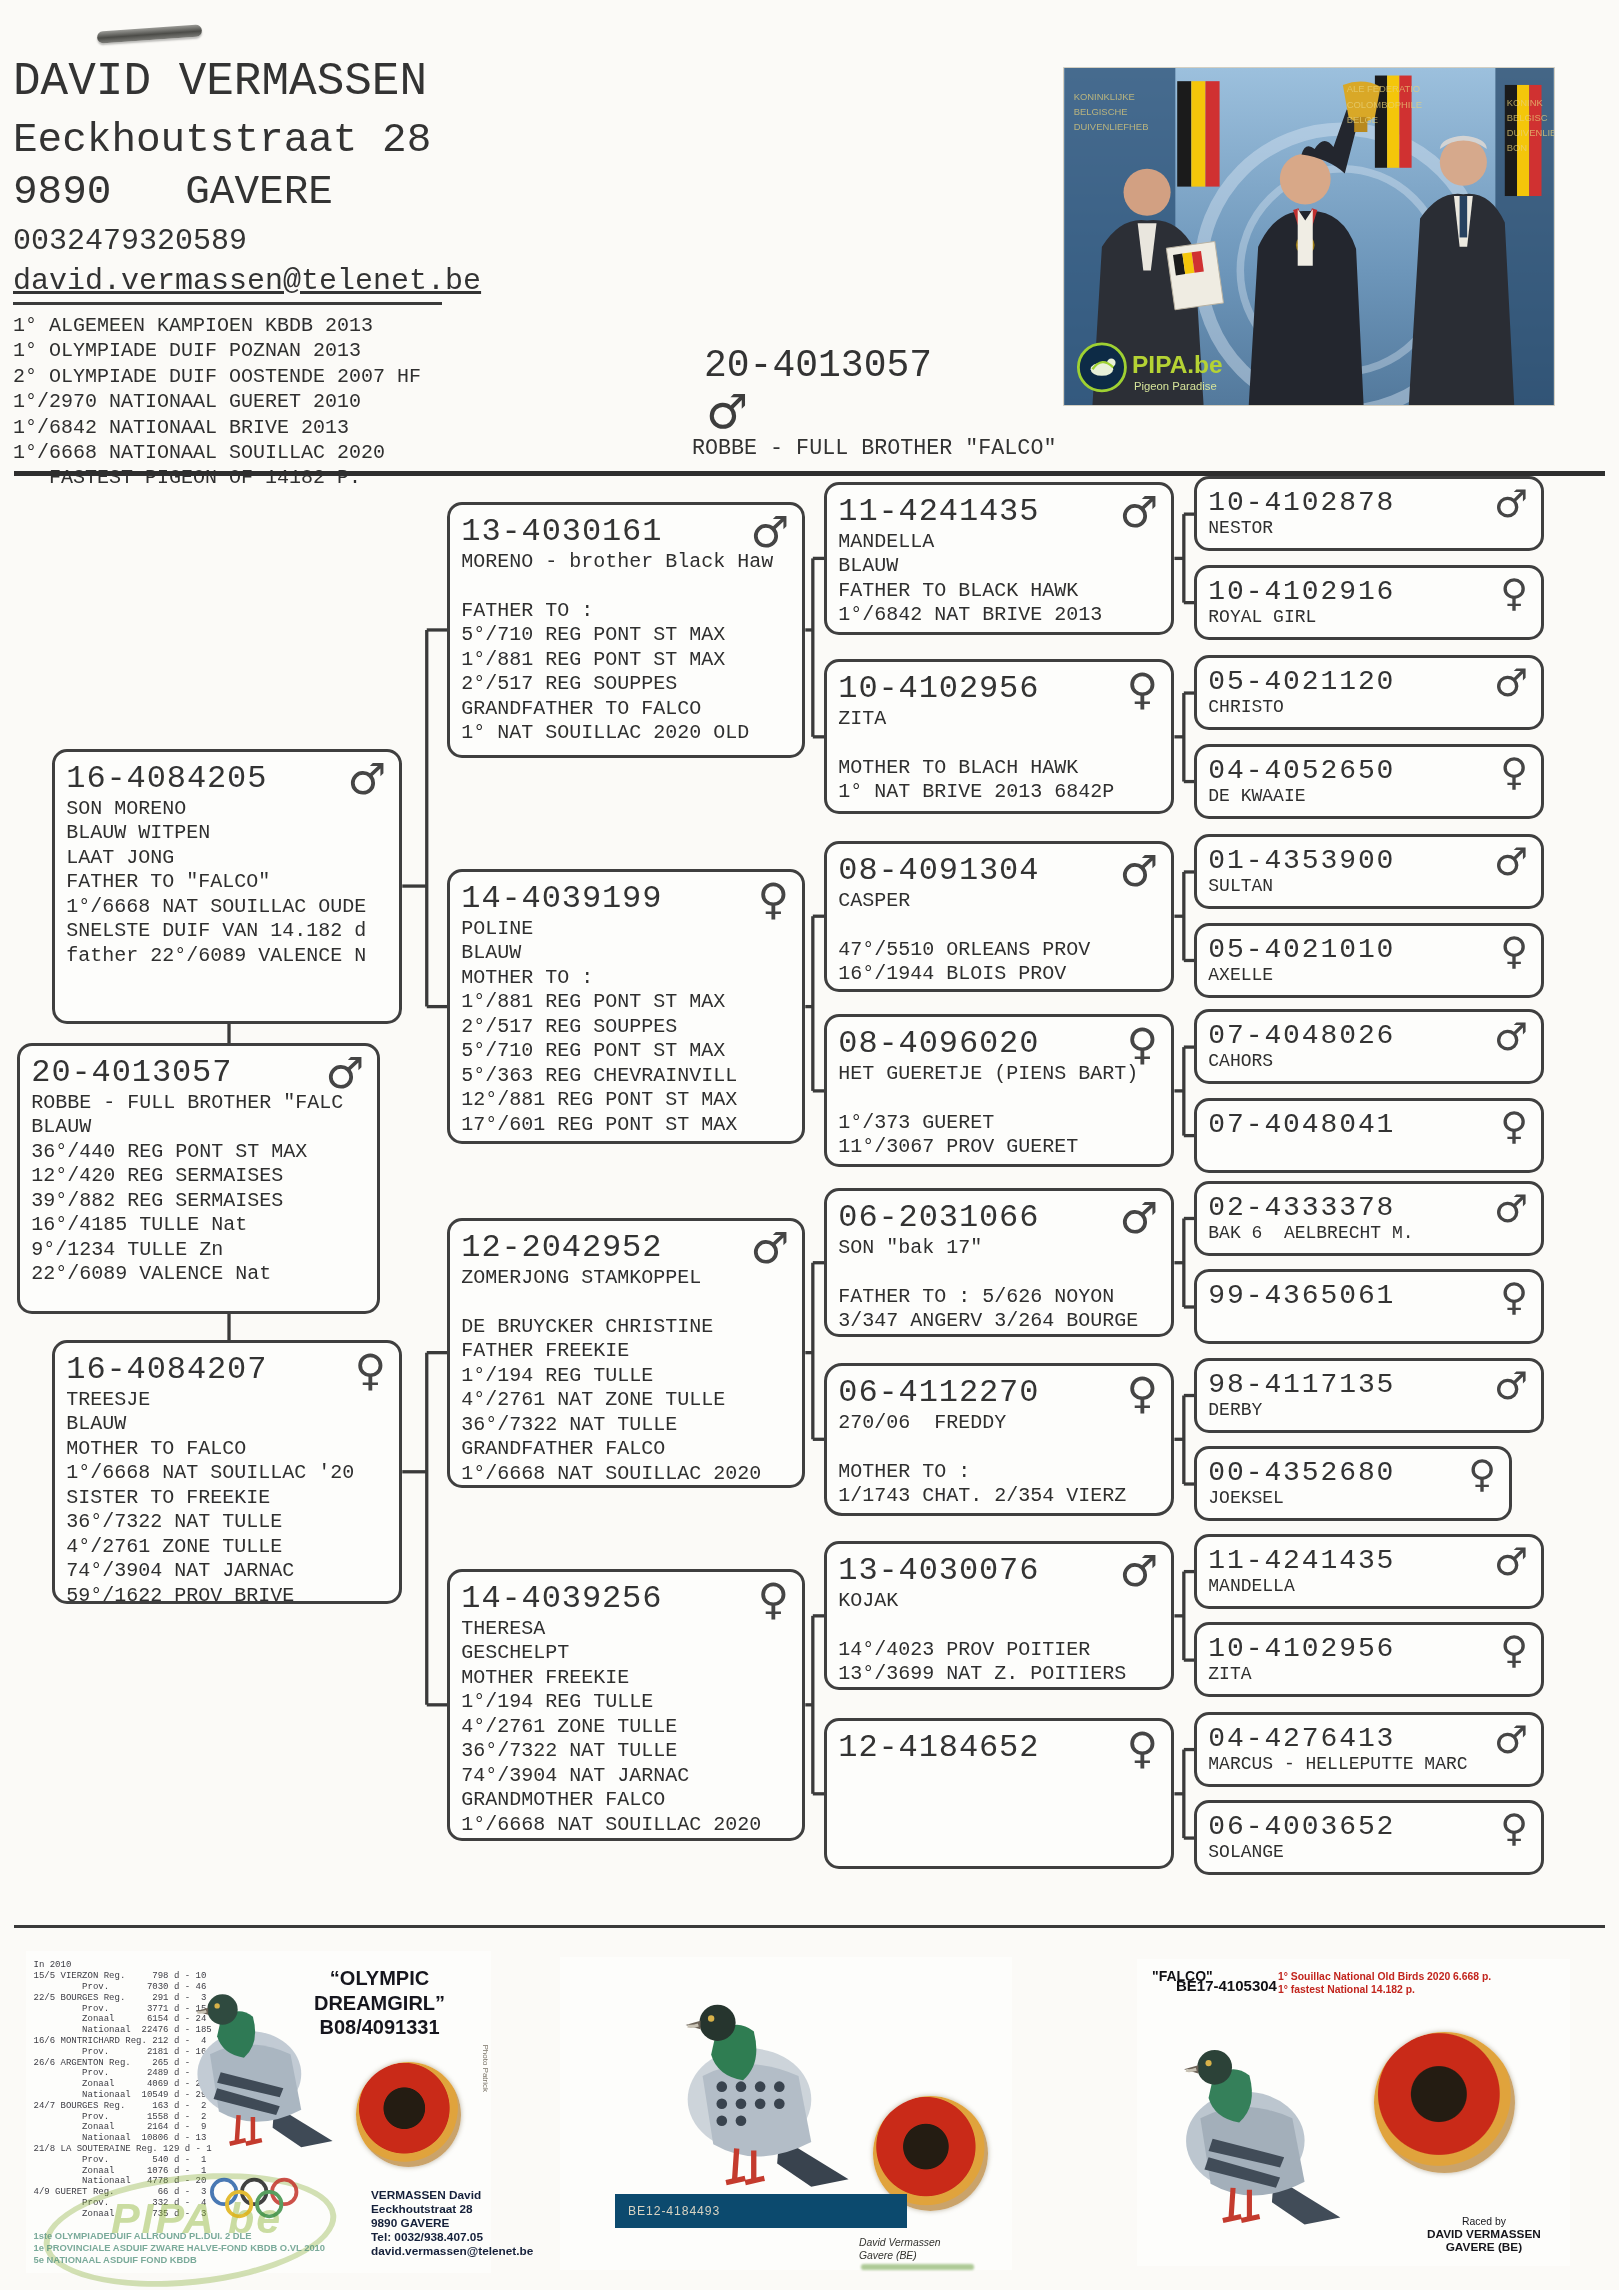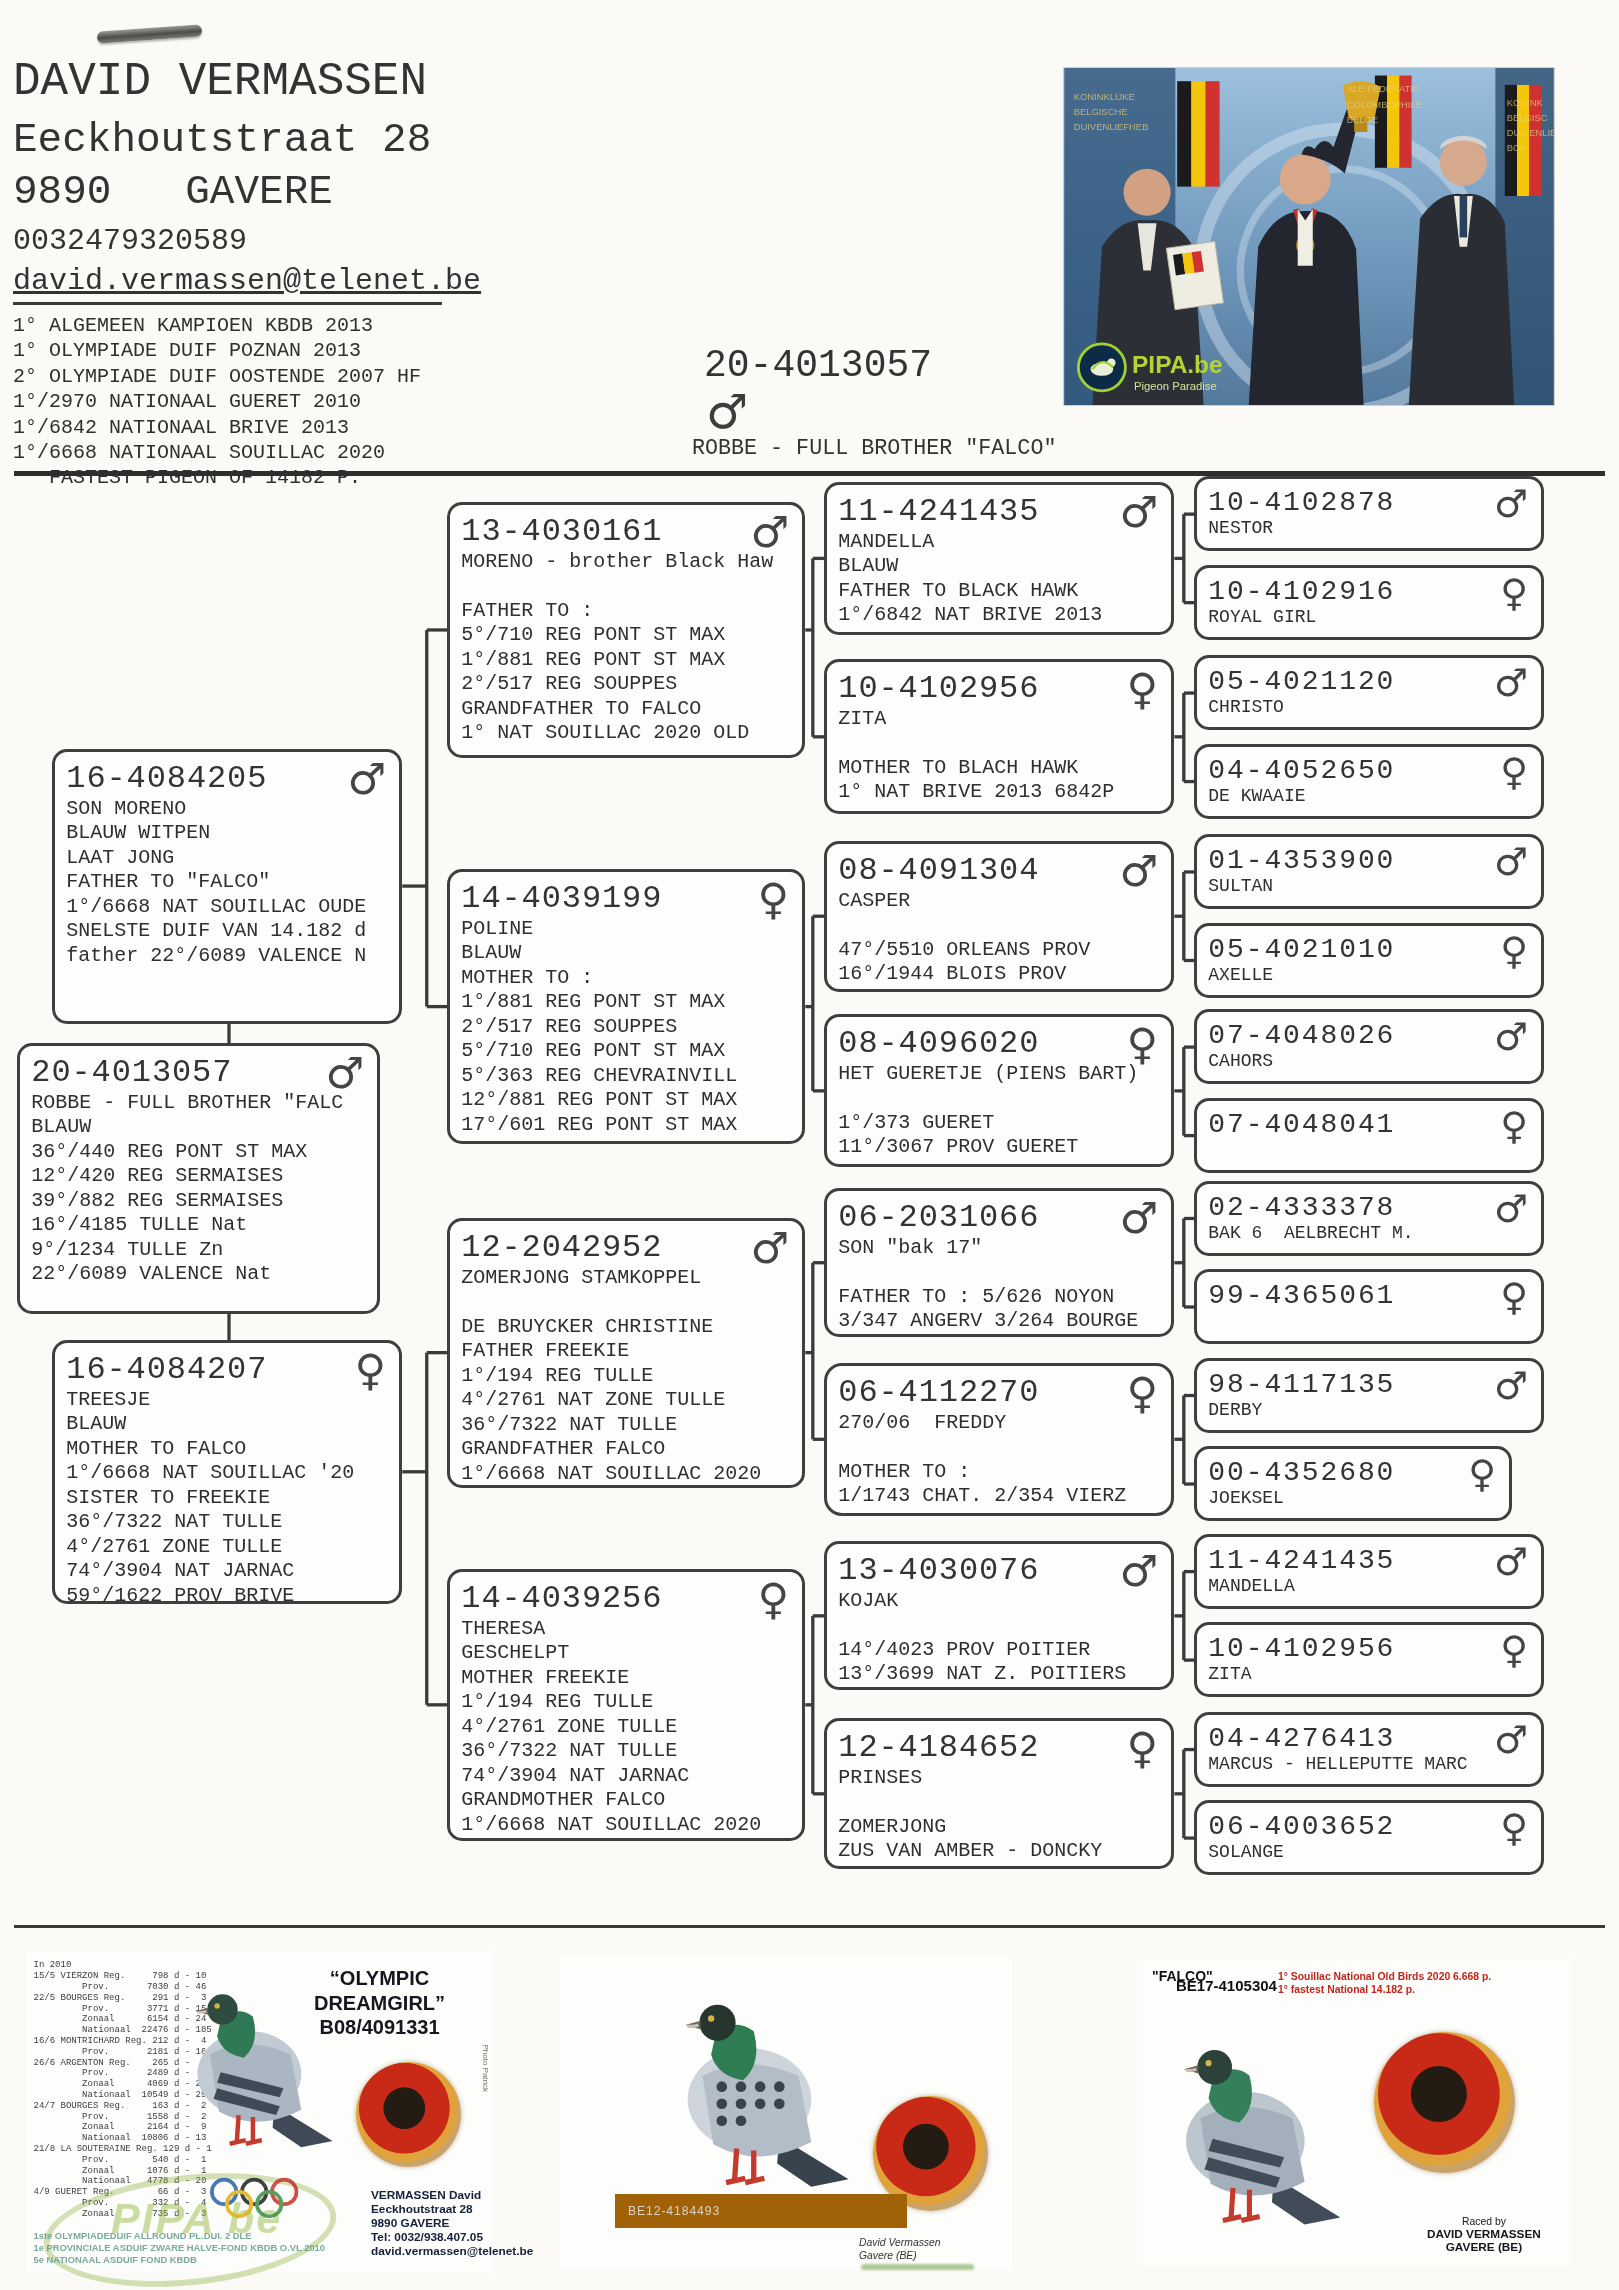--- a/index.html
+++ b/index.html
@@ -59,21 +59,21 @@
   #contact1{position:absolute;left:313px;top:237px;font-size:11.8px;line-height:14px;font-weight:bold;color:#15203a;margin-left:32px;}
   #footer1{position:absolute;left:7.5px;top:279px;font-size:9.4px;line-height:12.2px;font-weight:bold;
            color:#4f8f7a;opacity:.75;white-space:pre;}
   .photo-credit{position:absolute;right:1.9px;top:141px;font-size:8px;color:#7b7468;
                 transform:rotate(90deg);transform-origin:right top;}
   .wm-ellipse{position:absolute;left:17px;top:224px;width:282px;height:98px;border:6.6px solid rgba(130,170,45,.35);
               border-radius:50%;transform:rotate(-6deg);}
   .wm-text{position:absolute;left:85px;top:243px;font-size:43px;font-weight:bold;font-style:italic;
            color:rgba(140,180,50,.45);letter-spacing:1.9px;}
   #rings{position:absolute;left:179px;top:224px;}
-  .band{position:absolute;left:55px;top:237px;width:292px;height:34px;background:#a16207;
+  .band{position:absolute;left:55px;top:237px;width:292px;height:34px;background:#0c4a6e;
         color:#d8d3c2;font-size:12.2px;line-height:34px;padding-left:13px;box-sizing:border-box;letter-spacing:0.9px;}
   #caption2{position:absolute;left:299px;top:279px;font-size:10.4px;line-height:13px;color:#33332f;font-style:italic;}
   .green-bar{position:absolute;left:301px;top:307px;width:113px;height:5.6px;background:rgba(110,160,70,.55);
              border-radius:2.8px;filter:blur(0.9px);}
   #falco-title{position:absolute;left:15px;top:9.4px;font-weight:bold;color:#101014;font-size:14px;line-height:17px;}
   #falco-ring{position:absolute;left:15px;top:18px;font-weight:bold;color:#101014;font-size:15px;margin-left:24px;}
   #falco-red{position:absolute;left:141px;top:11.3px;font-size:10.4px;line-height:13px;font-weight:bold;color:#c2251d;}
   #racedby{position:absolute;left:290px;top:256px;font-size:10.4px;line-height:13px;color:#16161c;text-align:center;}
   #racedby .rb-big{font-weight:bold;font-size:11.8px;}
   .pigeon-wrap{position:absolute;}
@@ -411,26 +411,20 @@
         <div class="lines">
           <div class="bl">KOJAK</div>
           <div class="bl"></div>
           <div class="bl">14°/4023 PROV POITIER</div>
           <div class="bl">13°/3699 NAT Z. POITIERS</div>
         </div>
       </div>
       <div class="pbox" style="left: 824px; top: 1718px; width: 350px; height: 151px;">
         <div class="ring">12-4184652</div>
         <span class="sex">♀</span>
-        <div class="lines">
-          <div class="bl">PRINSES</div>
-          <div class="bl"></div>
-          <div class="bl">ZOMERJONG</div>
-          <div class="bl">ZUS VAN AMBER - DONCKY</div>
-        </div>
       </div>
       <div class="pbox small" style="left: 1194px; top: 476px; width: 350px; height: 75px;">
         <div class="ring">10-4102878</div>
         <span class="sex">♂</span>
         <div class="lines">
           <div class="bl">NESTOR</div>
         </div>
       </div>
       <div class="pbox small" style="left: 1194px; top: 565px; width: 350px; height: 75px;">
         <div class="ring">10-4102916</div>

